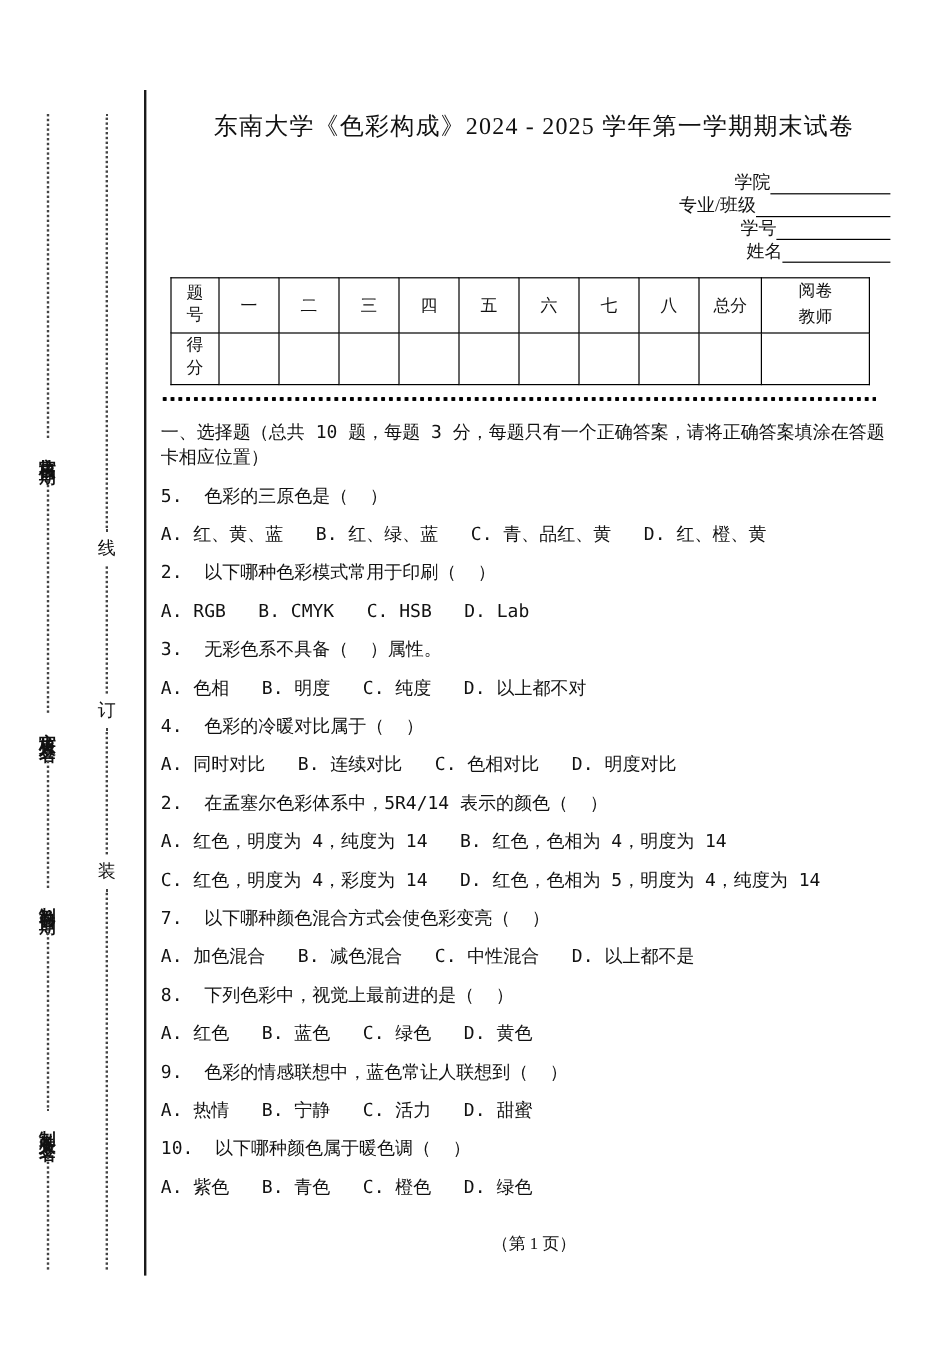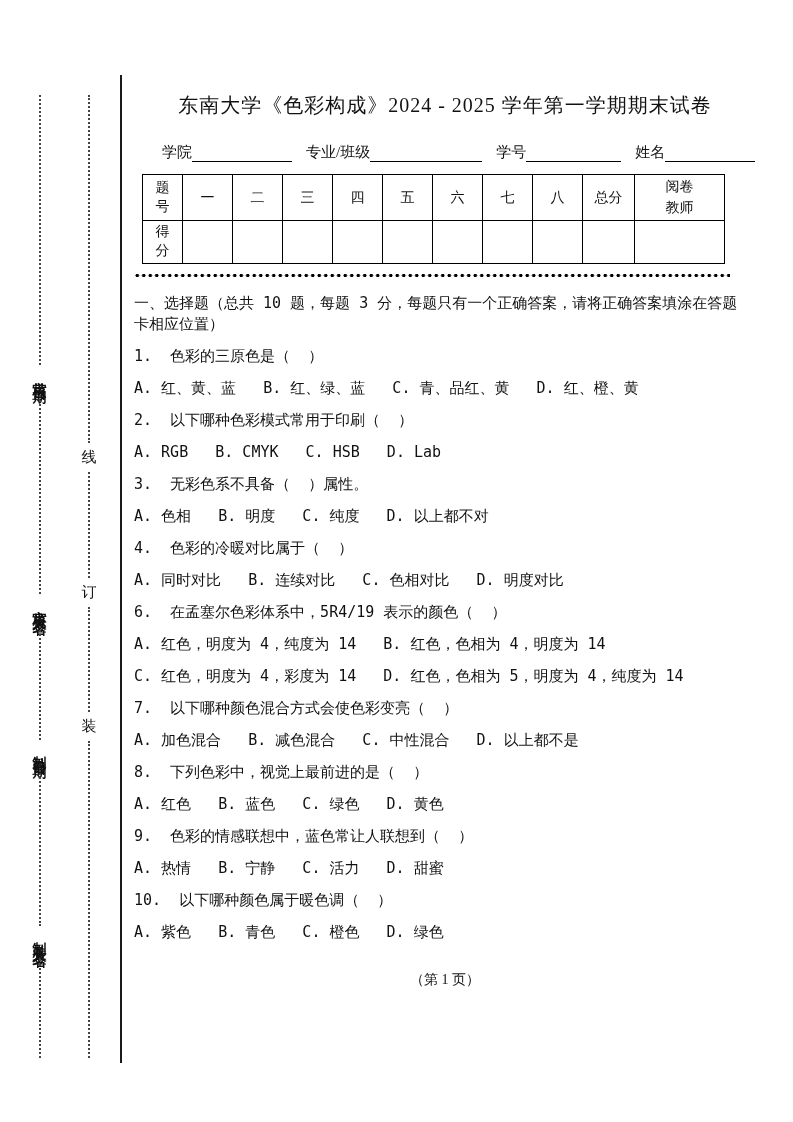--- a/index.html
+++ b/index.html
@@ -32,21 +32,21 @@
   
   .paper { position:absolute; left:134px; top:80px; width:622px; }
 
   .title {
     font-size:20px; font-weight:normal; text-align:center;
     margin-top:12px; letter-spacing:1px; white-space:nowrap;
   }
 
   .info-line {
     margin-top:24px; padding-left:28px; font-size:15px;
-    display:flex; align-items:flex-end;
+    display:flex; align-items:flex-end;flex-direction:column;
   }
   .fld { display:inline-flex; align-items:flex-end; margin-right:14px; }
   .fld-label { white-space:nowrap; }
   .fill-line { display:inline-block; border-bottom:1px solid #000; height:15px; }
   .w1{width:100px;} .w2{width:112px;} .w3{width:95px;} .w4{width:90px;}
 
   .score-table {
     margin:12px 0 0 8px; width:582px;
     border-collapse:collapse; table-layout:fixed;
   }
@@ -170,34 +170,34 @@
           <td></td>
         </tr>
       </tbody>
     </table>
 
     <div class="dotsep"></div>
 
     <div class="questions">
       <p>一、选择题（总共 10 题，每题 3 分，每题只有一个正确答案，请将正确答案填涂在答题卡相应位置）</p>
 
-      <p>1.  色彩的三原色是（  ）</p>
+      <p>5.  色彩的三原色是（  ）</p>
       <p>A. 红、黄、蓝   B. 红、绿、蓝   C. 青、品红、黄   D. 红、橙、黄</p>
 
       <p>2.  以下哪种色彩模式常用于印刷（  ）</p>
       <p>A. RGB   B. CMYK   C. HSB   D. Lab</p>
 
       <p>3.  无彩色系不具备（  ）属性。</p>
       <p>A. 色相   B. 明度   C. 纯度   D. 以上都不对</p>
 
       <p>4.  色彩的冷暖对比属于（  ）</p>
       <p>A. 同时对比   B. 连续对比   C. 色相对比   D. 明度对比</p>
 
 
-      <p>6.  在孟塞尔色彩体系中，5R4/19 表示的颜色（  ）</p>
+      <p>2.  在孟塞尔色彩体系中，5R4/14 表示的颜色（  ）</p>
       <p>A. 红色，明度为 4，纯度为 14   B. 红色，色相为 4，明度为 14</p>
       <p>C. 红色，明度为 4，彩度为 14   D. 红色，色相为 5，明度为 4，纯度为 14</p>
 
       <p>7.  以下哪种颜色混合方式会使色彩变亮（  ）</p>
       <p>A. 加色混合   B. 减色混合   C. 中性混合   D. 以上都不是</p>
 
       <p>8.  下列色彩中，视觉上最前进的是（  ）</p>
       <p>A. 红色   B. 蓝色   C. 绿色   D. 黄色</p>
 
       <p>9.  色彩的情感联想中，蓝色常让人联想到（  ）</p>

